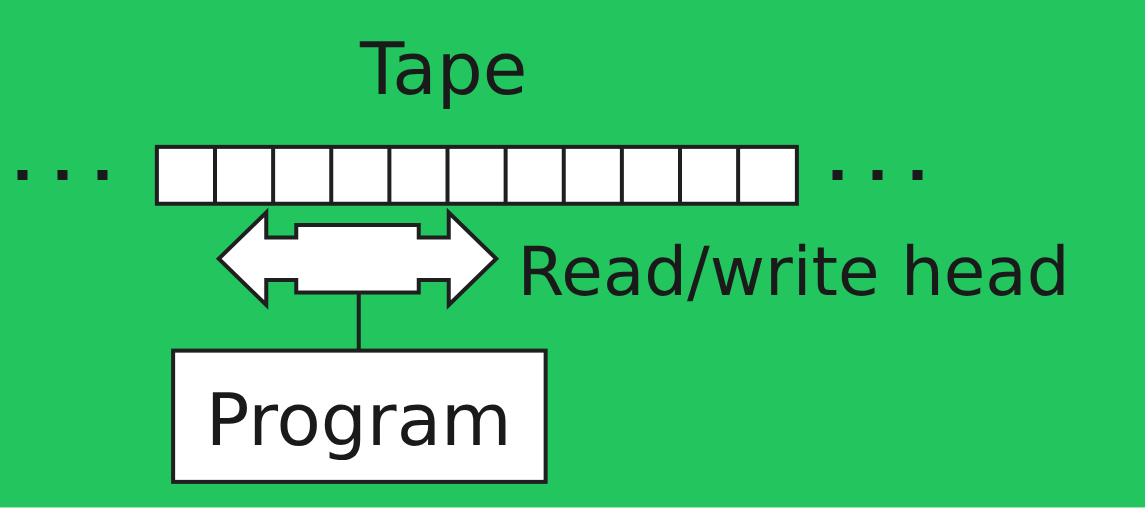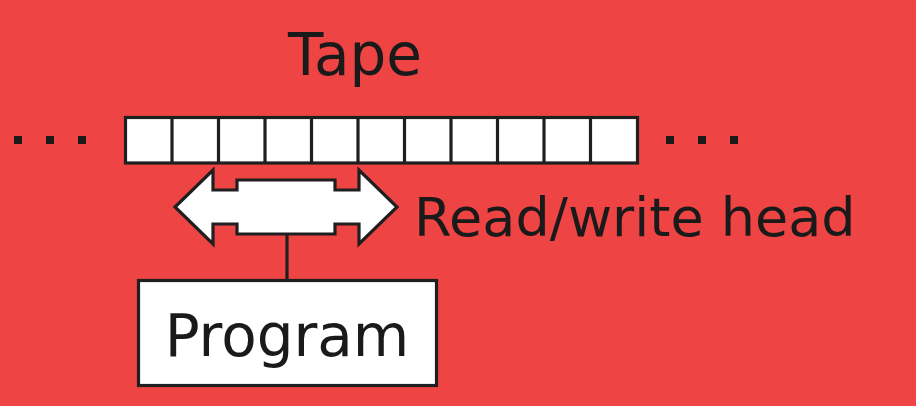--- a/index.html
+++ b/index.html
@@ -8,21 +8,21 @@
     padding: 0;
     background: #ffffff;
   }
   body {
     font-family: "DejaVu Sans", "Liberation Sans", sans-serif;
   }
   #canvas {
     position: relative;
     width: 916px;
     height: 406px;
-    background: #ef4444;
+    background: #22c55e;
     overflow: hidden;
   }
   #diagram-svg {
     position: absolute;
     left: 0;
     top: 0;
     width: 916px;
     height: 406px;
     display: block;
   }

